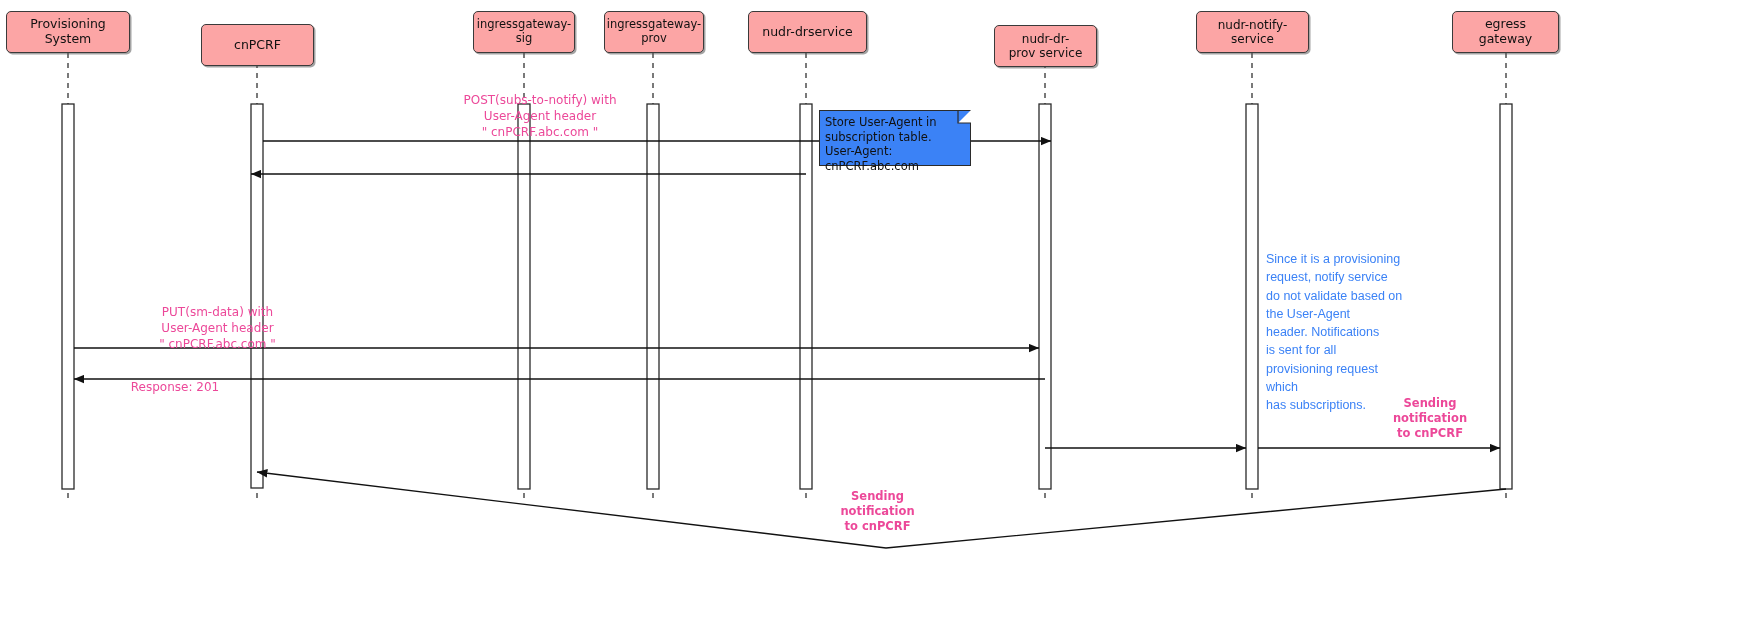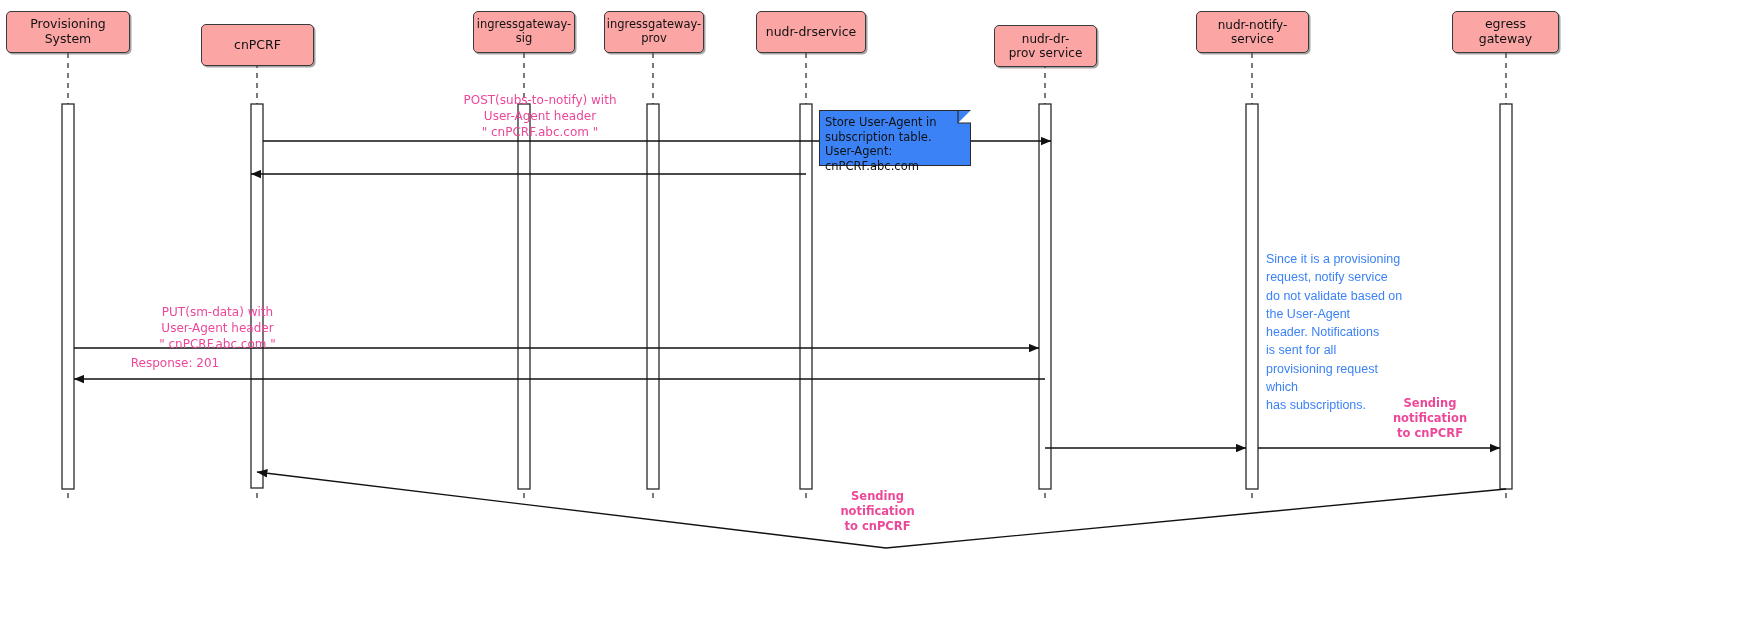--- a/index.html
+++ b/index.html
@@ -82,21 +82,21 @@
     <span>cnPCRF</span>
   </div>
   <div class="participant" style="left:473px;top:11px;width:102px;height:42px;font-size:11.5px;">
     <span>ingressgateway-
 sig</span>
   </div>
   <div class="participant" style="left:604px;top:11px;width:100px;height:42px;font-size:11.5px;">
     <span>ingressgateway-
 prov</span>
   </div>
-  <div class="participant" style="left:748px;top:11px;width:110px;height:42px;font-size:12.5px;margin-left:8px;">
+  <div class="participant" style="left:748px;top:11px;width:119px;height:42px;font-size:12.5px;">
     <span>nudr-drservice</span>
   </div>
   <div class="participant" style="left:994px;top:25px;width:103px;height:42px;font-size:12px;">
     <span>nudr-dr-
 prov service</span>
   </div>
   <div class="participant" style="left:1196px;top:11px;width:113px;height:42px;font-size:12px;">
     <span>nudr-notify-service</span>
   </div>
   <div class="participant" style="left:1452px;top:11px;width:107px;height:42px;font-size:12.5px;">
@@ -104,21 +104,21 @@
   </div>
 
   <div class="msglabel" style="left:280px;top:93px;width:520px;font-size:12px;">POST(subs-to-notify) with
 User-Agent header
 " cnPCRF.abc.com "</div>
 
   <div class="msglabel" style="left:40px;top:305px;width:355px;font-size:12px;">PUT(sm-data) with
 User-Agent header
 " cnPCRF.abc.com "</div>
 
-  <div class="msglabel" style="left:45px;top:356px;width:260px;font-size:12px;">Response: 201</div>
+  <div class="msglabel" style="left:45px;top:380px;width:260px;font-size:12px;">Response: 201</div>
 
   <div class="msglabel bold" style="left:1355px;top:396px;width:150px;font-size:11.5px;">Sending
 notification
 to cnPCRF</div>
 
   <div class="msglabel bold" style="left:805px;top:489px;width:145px;font-size:11.5px;">Sending
 notification
 to cnPCRF</div>
 
   <div class="note-box" style="left:819px;top:110px;width:152px;height:56px;font-size:11.5px;">Store User-Agent in

